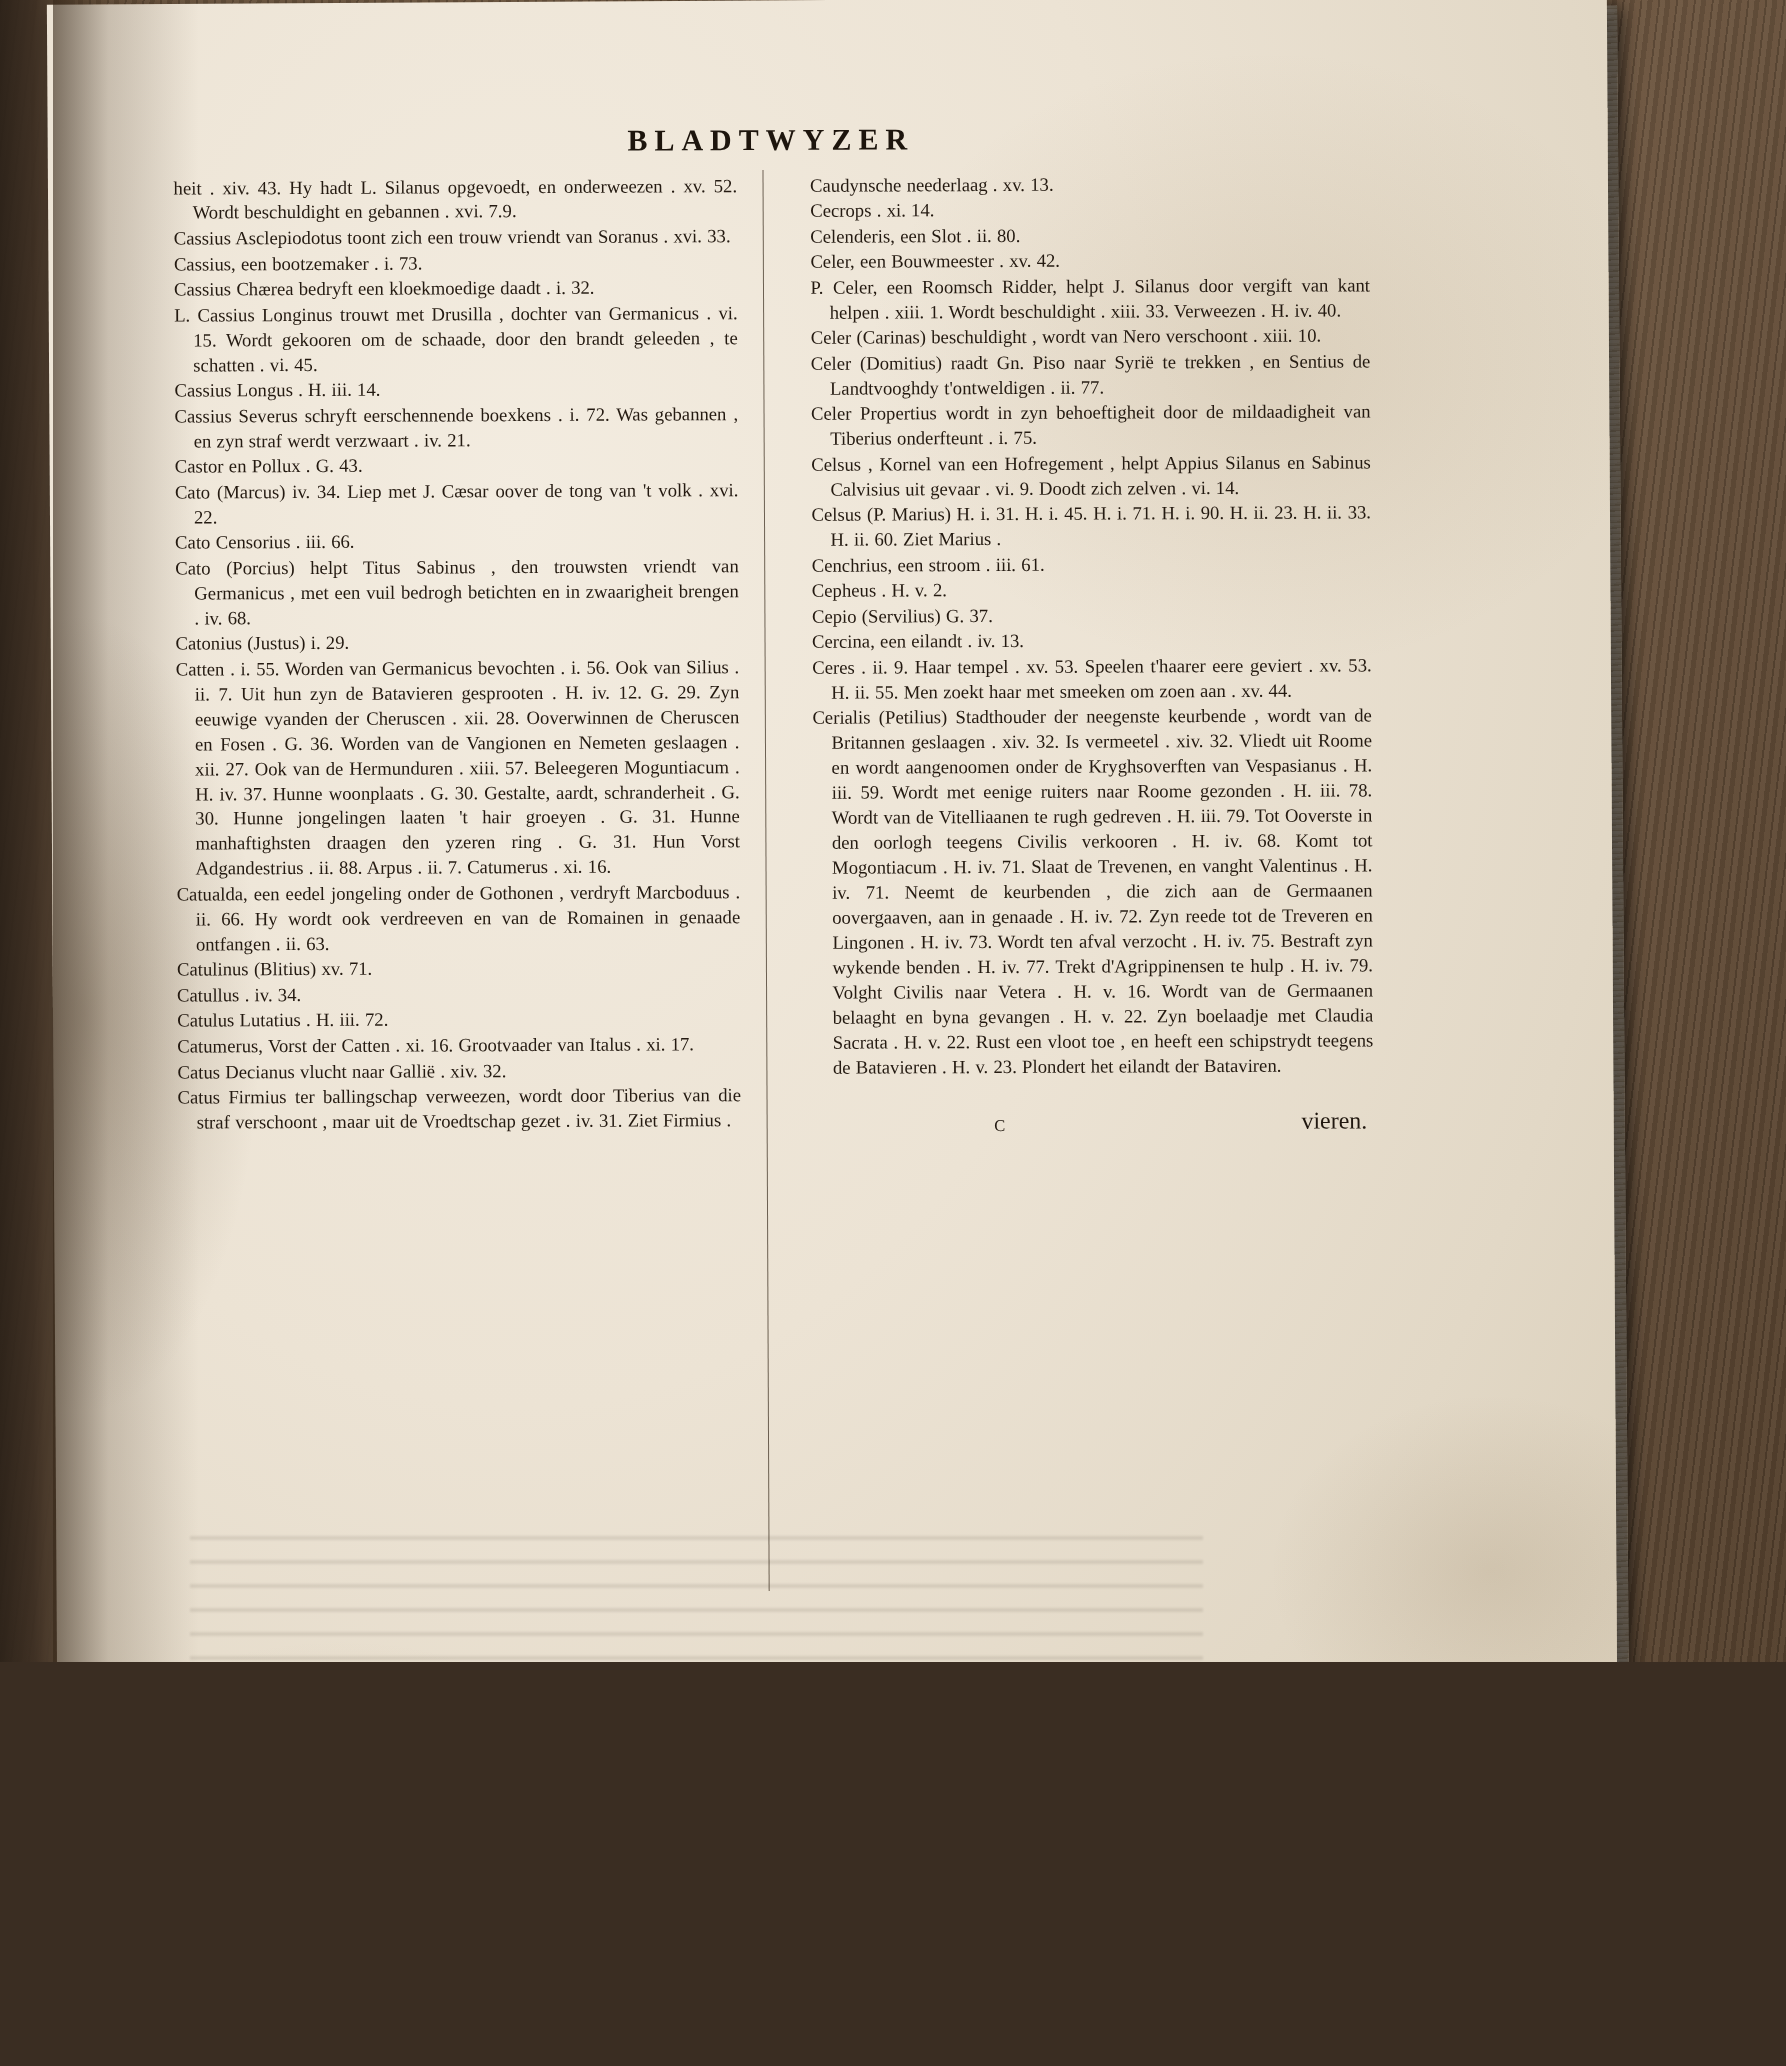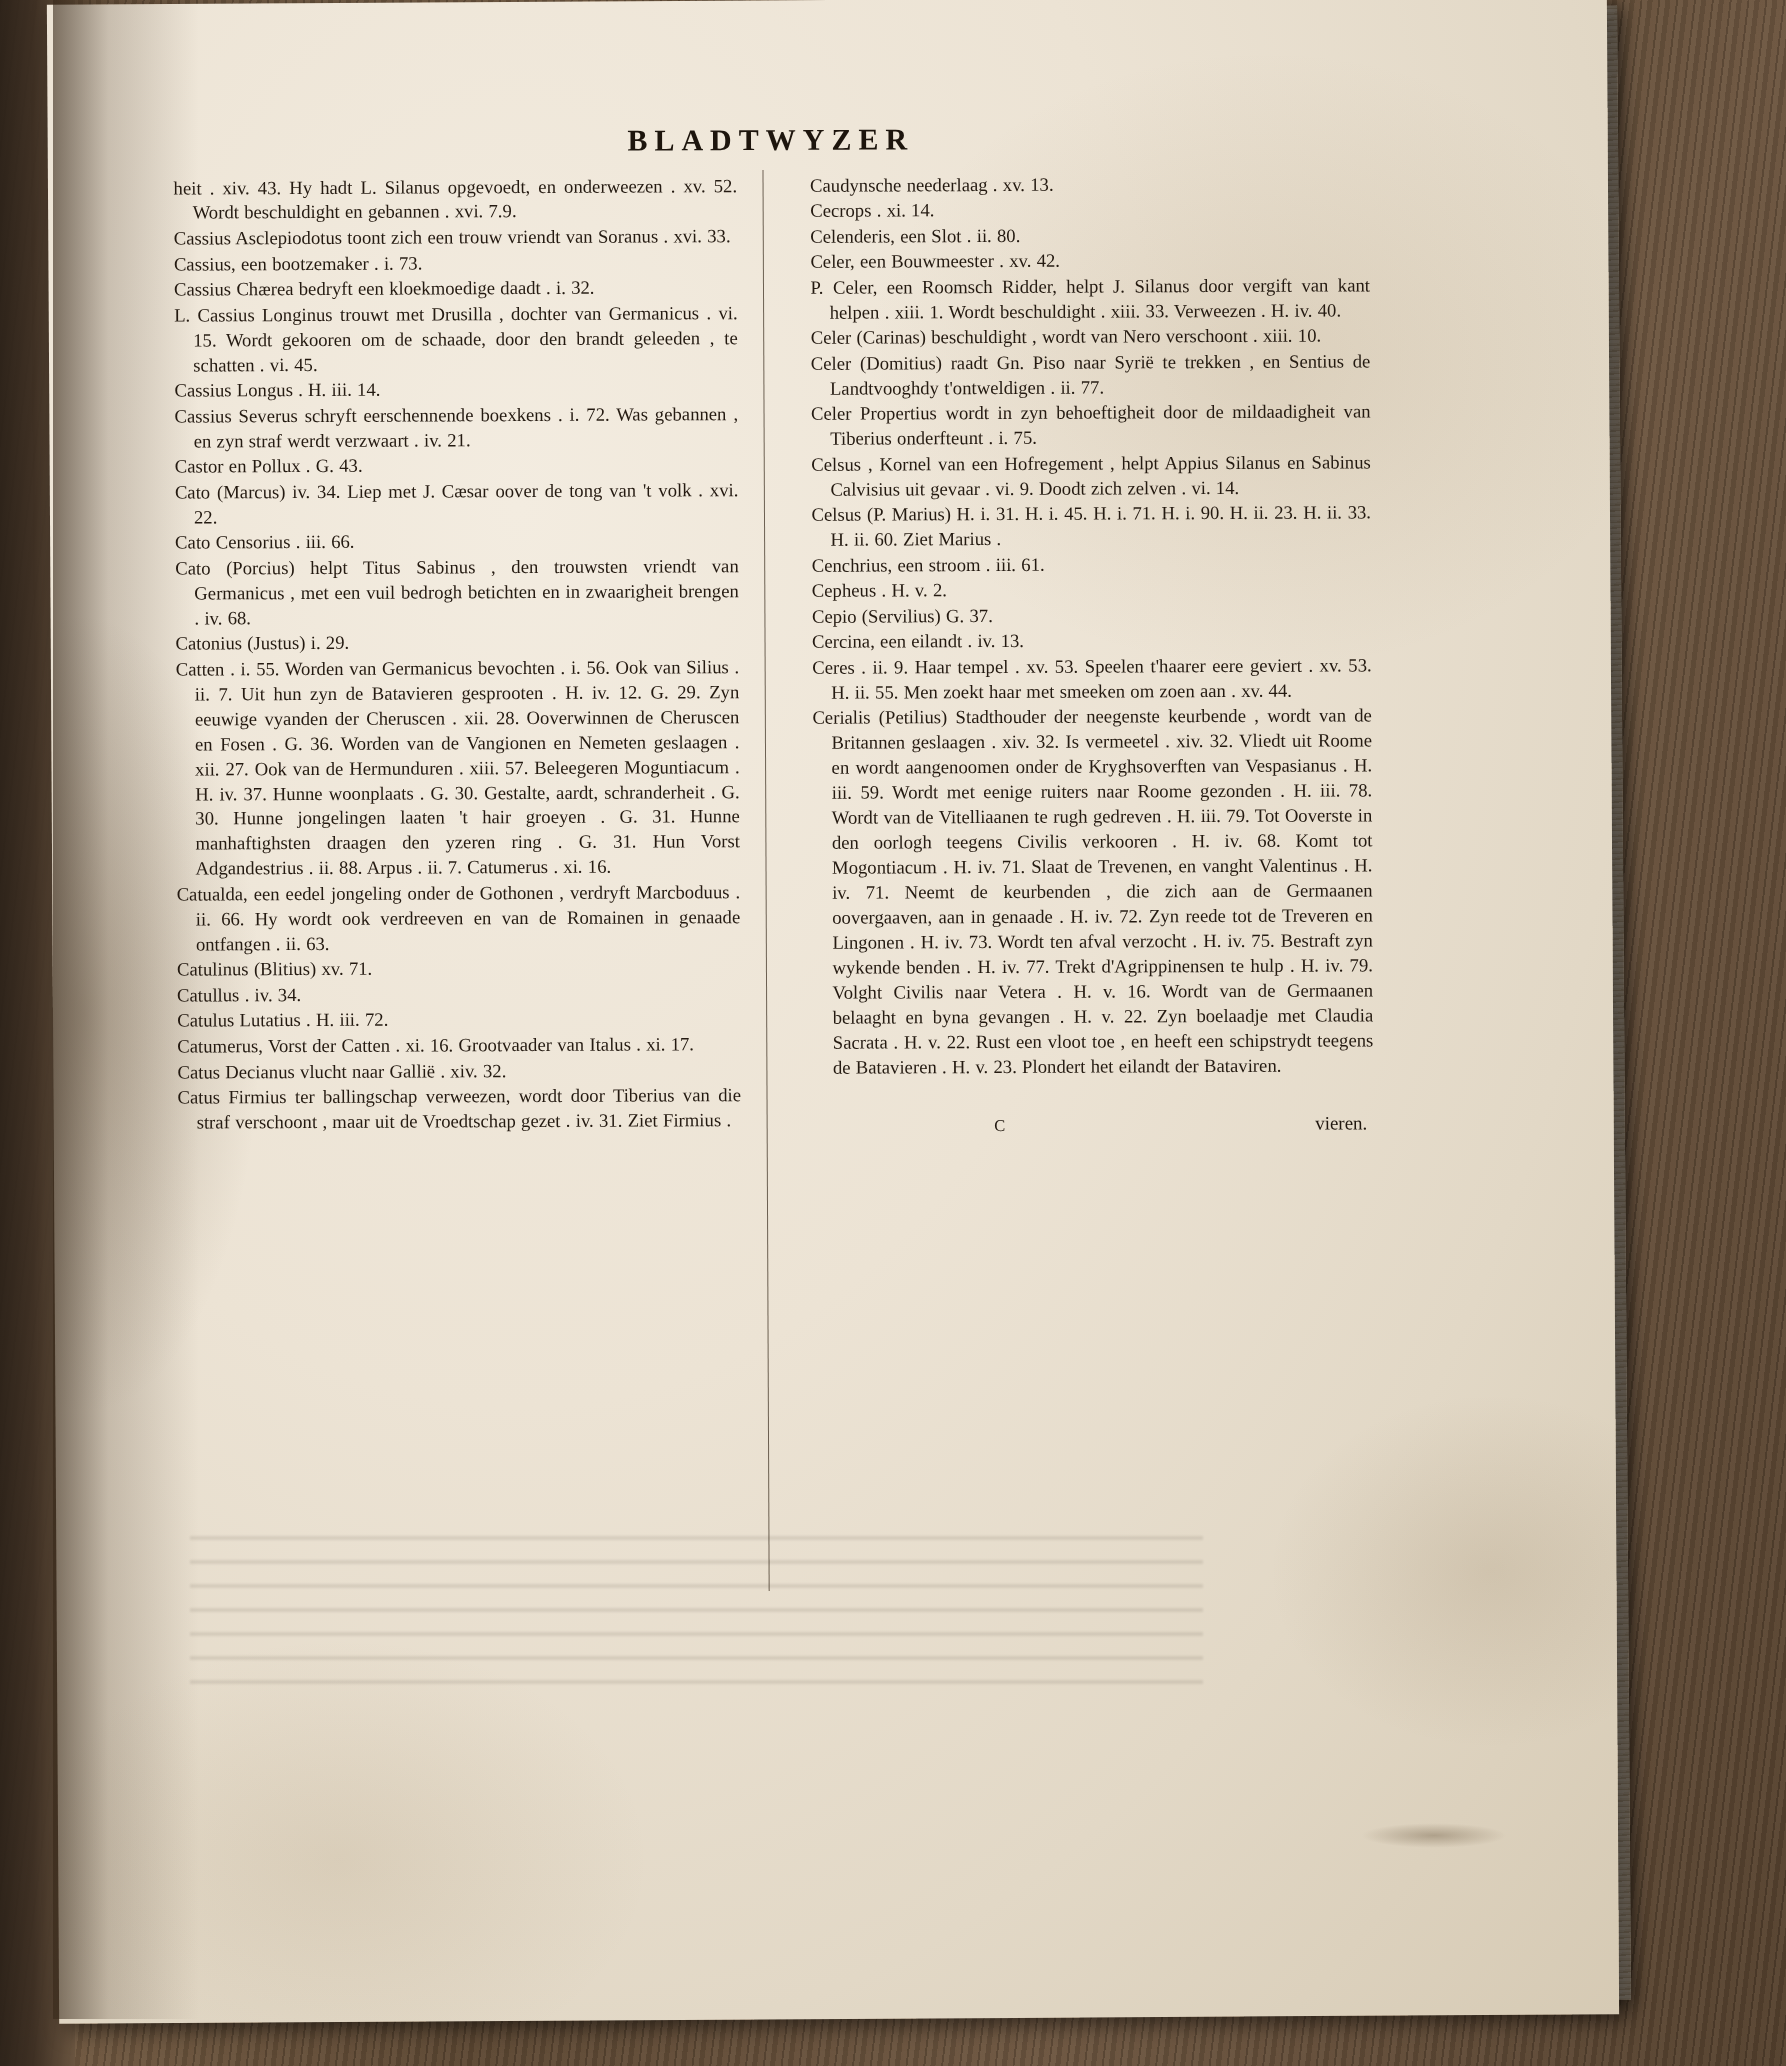--- a/index.html
+++ b/index.html
@@ -3,21 +3,21 @@
 <meta charset="utf-8">
 <style>
   html, body {
     margin: 0;
     padding: 0;
     background: #3a2d22;
   }
   #page {
     position: relative;
     width: 1787px;
-    height: 2066px;
+    height: 1662px;
     overflow: hidden;
     background: #6b5540;
     font-family: "Liberation Serif", serif;
   }
   
   #desk {
     position: absolute;
     inset: 0;
     background:
       repeating-linear-gradient(97deg,
@@ -136,21 +136,21 @@
     padding-left: 38px;
     text-align: justify;
     text-justify: inter-word;
     word-spacing: 0.6px;
     color: #241a11;
   }
   #catchword {
     position: absolute;
     right: 6.3px;
     bottom: -3.8px;
-    font-size: 19px;
+    font-size: 24px;
   }
   #signature {
     position: absolute;
     left: 50%;
     margin-left: 228px;
     bottom: -3.8px;
     font-size: 16.5px;
   }
   
   #showthrough {

